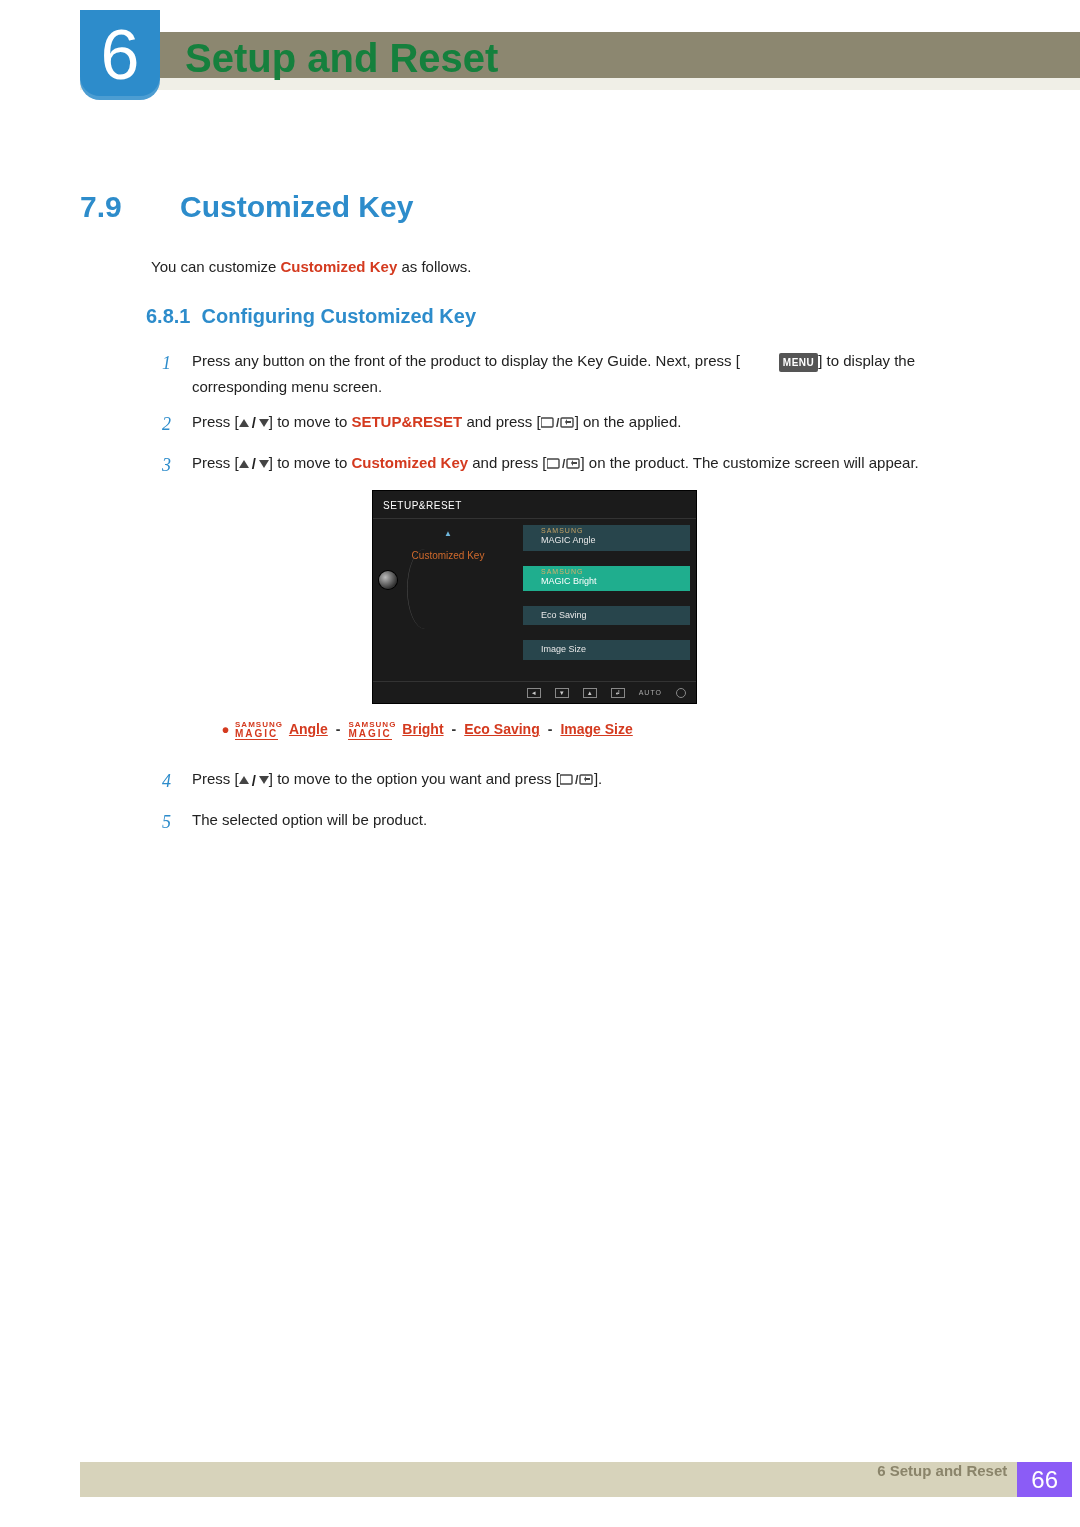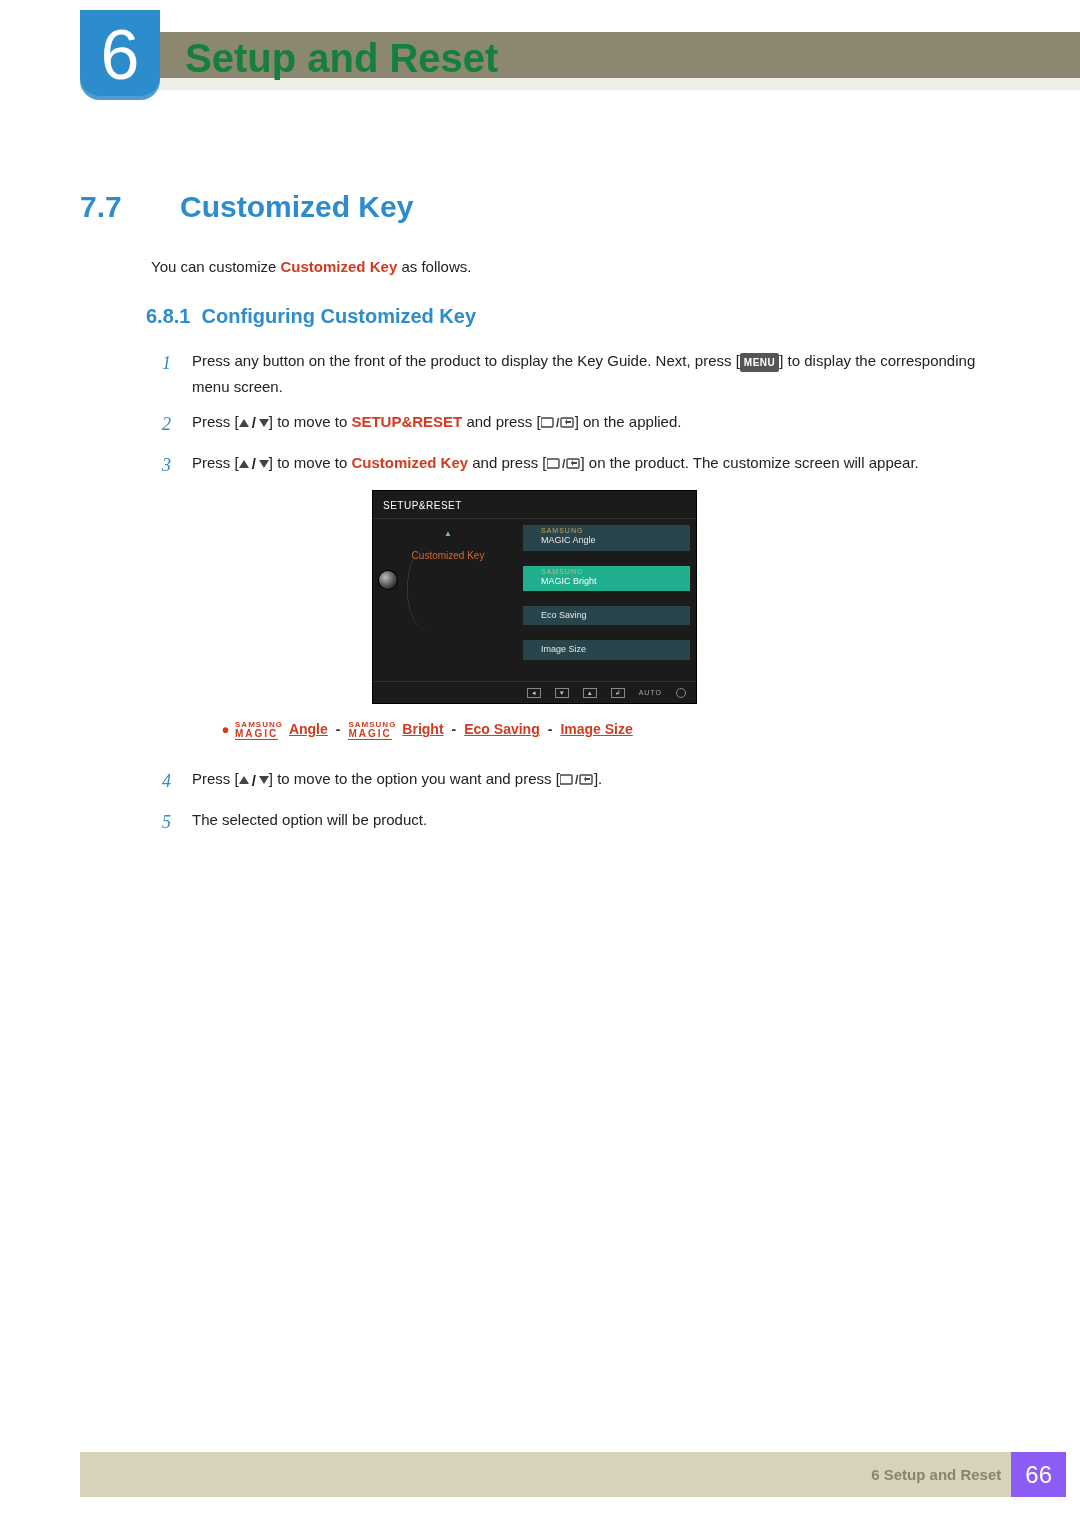--- a/index.html
+++ b/index.html
@@ -101,20 +101,21 @@
     align-items:center;
     justify-content:center;
     background:#555;
     color:#fff;
     font-size:10px;
     font-weight:bold;
     padding:1px 4px;
     border-radius:2px;
     vertical-align:middle;
     letter-spacing:0.5px;
+    margin-left:39px;
   }
   .btn-pair{
     display:inline-flex;
     align-items:center;
     gap:1px;
     vertical-align:middle;
   }
   .tri-up, .tri-down{
     width:0;height:0;
     border-left:5px solid transparent;
@@ -230,25 +231,24 @@
   .magic-line .bullet{ color:#d43a1f; font-size:20px; line-height:1; }
   .magic-wrap{display:inline-flex;flex-direction:column;align-items:flex-start;line-height:1;}
   .magic-top{font-size:8px;color:#d43a1f;letter-spacing:1px;font-weight:bold;}
   .magic-bot{font-size:10px;color:#d43a1f;letter-spacing:2px;font-weight:bold;border-bottom:1px solid #d43a1f;}
   .magic-suffix{color:#d43a1f;font-weight:bold;text-decoration:underline;font-size:14px;}
   .sep{color:#333;font-weight:bold;padding:0 2px;}
 
   
   .footer-band{
     position:absolute;
-    left:80px;right:14px;bottom:30px;
-    height:45px;
+    left:80px;right:8px;bottom:30px;
+    height:35px;
     background:#d7d3bb;
     display:flex;
-    align-items:center;
     justify-content:flex-end;
     padding-right:0;
   }
   .footer-text{
     color:#8a846a;
     font-size:15px;
     font-weight:bold;
     padding-right:10px;
   }
   .footer-page{
@@ -262,21 +262,21 @@
   }
 </style>
 </head>
 <body>
 
 <div class="header-band"></div>
 <div class="chapter-badge">6</div>
 <div class="chapter-title">Setup and Reset</div>
 
 <div class="section-row">
-  <div class="section-num">7.7</div>
+  <div class="section-num">7.9</div>
   <div class="section-title">Customized Key</div>
 </div>
 
 <div class="intro">
   <span>You can customize </span><span class="hl">Customized Key</span><span> as follows.</span>
 </div>
 
 <div class="subsection">
   <span>6.8.1</span>&nbsp;&nbsp;<span>Configuring Customized Key</span>
 </div>

